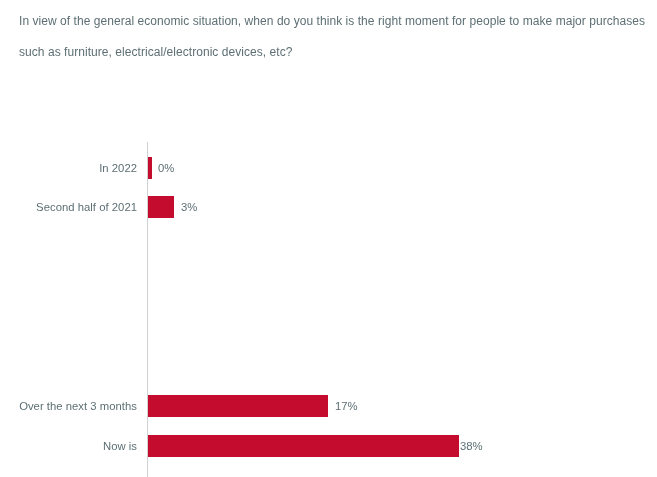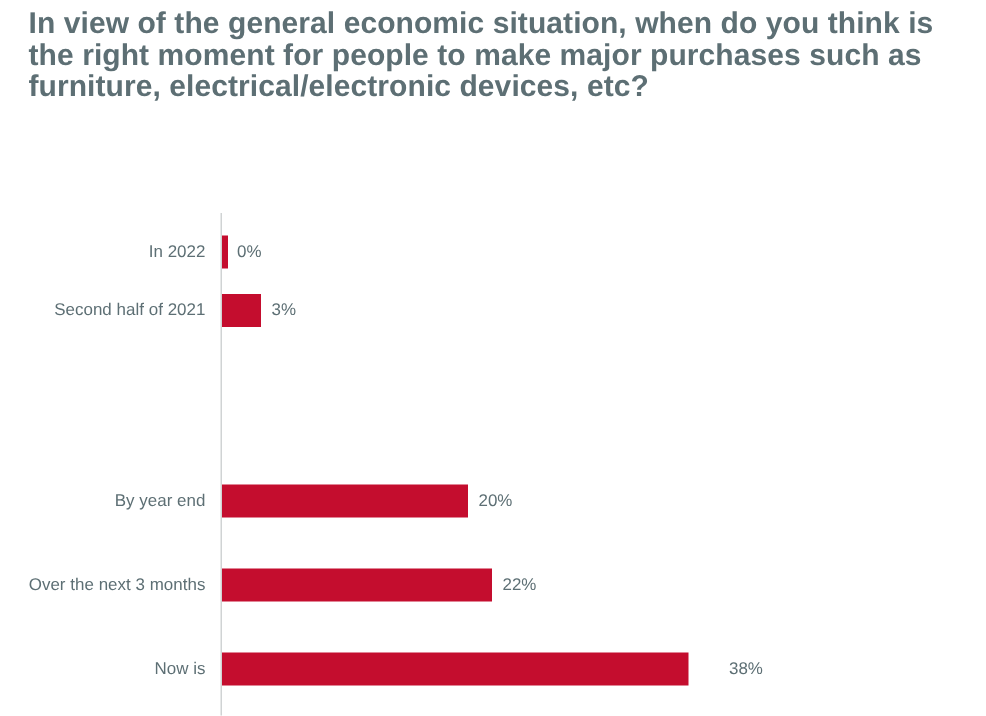--- a/index.html
+++ b/index.html
@@ -21,24 +21,24 @@
     inset: 0;
     background: #ffffff;
   }
 
   
   #chart-title {
     position: absolute;
     left: 19px;
     top: 6px;
     width: 636px;
-    font-size: 20px;
-    line-height: 21px;
+    font-size: 12px;
+    line-height: 31px;
     color: #5d6f74;
-    font-weight: 700;
+    font-weight: 400;
     letter-spacing: 0.05px;
     white-space: pre-wrap;
   }
 
   
   #plot-area {
     position: absolute;
     left: 0;
     top: 130px;
     width: 657px;
@@ -108,32 +108,27 @@
       <div class="value-label" style="left:158px">0%</div>
     </div>
 
     <div class="bar-row" style="top:66px">
       <div class="cat-label">Second half of 2021</div>
       <div class="bar" style="width:26px"></div>
       <div class="value-label" style="left:181px">3%</div>
     </div>
 
 
-    <div class="bar-row" style="top:193px">
-      <div class="cat-label">By year end</div>
-      <div class="bar" style="width:164px"></div>
-      <div class="value-label" style="left:319px">20%</div>
-    </div>
 
-    <div class="bar-row" style="top:249px">
+    <div class="bar-row" style="top:265px">
       <div class="cat-label">Over the next 3 months</div>
       <div class="bar" style="width:180px"></div>
-      <div class="value-label" style="left:335px">22%</div>
+      <div class="value-label" style="left:335px">17%</div>
     </div>
 
     <div class="bar-row" style="top:305px">
       <div class="cat-label">Now is</div>
       <div class="bar" style="width:311px"></div>
-      <div class="value-label" style="left:486px">38%</div>
+      <div class="value-label" style="left:460px">38%</div>
     </div>
 
   </div>
 </div>
 
 </body></html>

